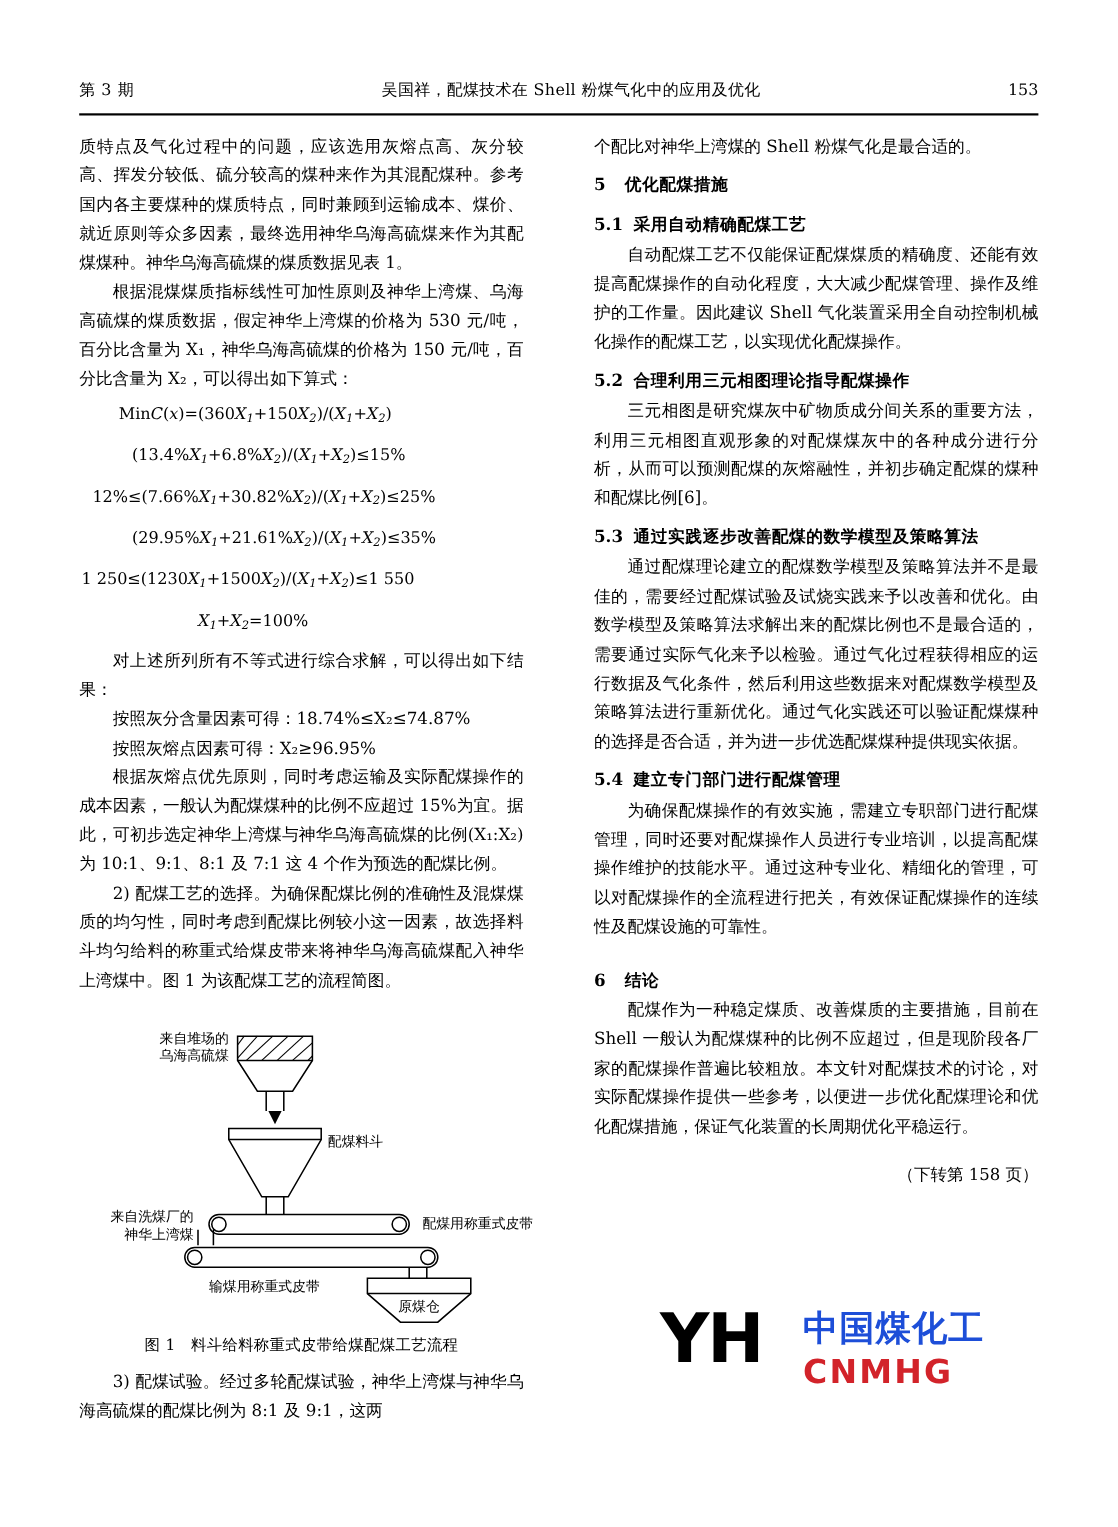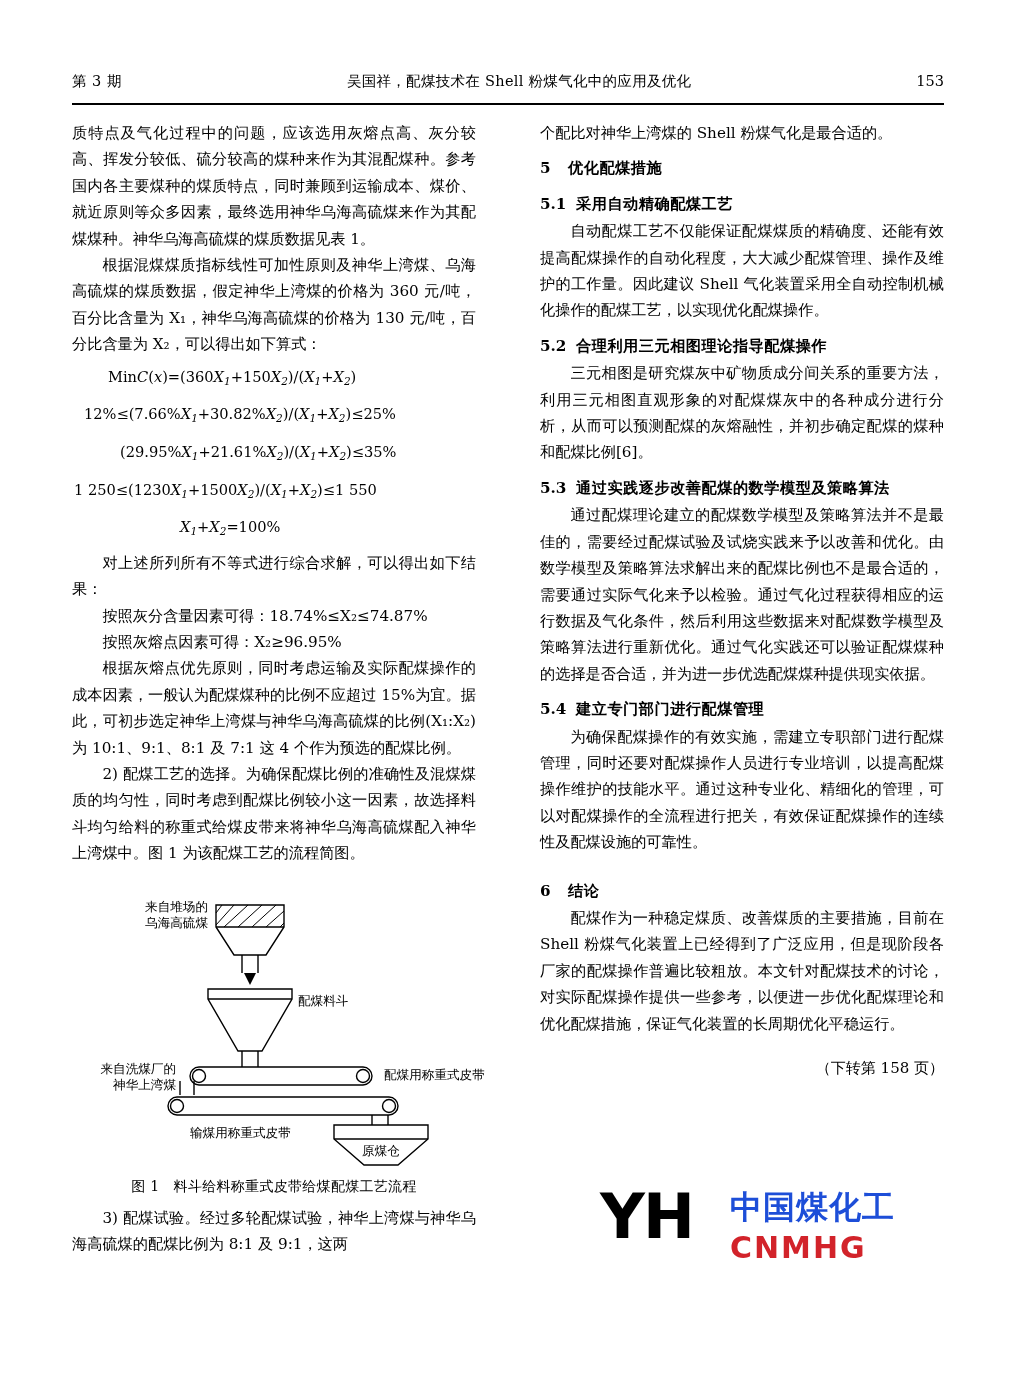--- a/index.html
+++ b/index.html
@@ -180,24 +180,25 @@
 
   <div class="header">
     <span class="issue">第 3 期</span>
     <span class="title">吴国祥，配煤技术在 Shell 粉煤气化中的应用及优化</span>
     <span class="pageno">153</span>
   </div>
   <div class="rule"></div>
 
   <div class="col left">
     <p class="noind">质特点及气化过程中的问题，应该选用灰熔点高、灰分较高、挥发分较低、硫分较高的煤种来作为其混配煤种。参考国内各主要煤种的煤质特点，同时兼顾到运输成本、煤价、就近原则等众多因素，最终选用神华乌海高硫煤来作为其配煤煤种。神华乌海高硫煤的煤质数据见表 1。</p>
-    <p class="ind">根据混煤煤质指标线性可加性原则及神华上湾煤、乌海高硫煤的煤质数据，假定神华上湾煤的价格为 360 元/吨，百分比含量为 X₁，神华乌海高硫煤的价格为 130 元/吨，百分比含量为 X₂，可以得出如下算式：</p>
+    <p class="ind">根据混煤煤质指标线性可加性原则及神华上湾煤、乌海高硫煤的煤质数据，假定神华上湾煤的价格为 530 元/吨，百分比含量为 X₁，神华乌海高硫煤的价格为 150 元/吨，百分比含量为 X₂，可以得出如下算式：</p>
 
     <div class="formulas">
       <div class="fml f1">Min<i>C</i>(<i>x</i>)=(360<i>X<sub>1</sub></i>+150<i>X<sub>2</sub></i>)/(<i>X<sub>1</sub></i>+<i>X<sub>2</sub></i>)</div>
+      <div class="fml f2">(13.4%<i>X<sub>1</sub></i>+6.8%<i>X<sub>2</sub></i>)/(<i>X<sub>1</sub></i>+<i>X<sub>2</sub></i>)≤15%</div>
       <div class="fml f3">12%≤(7.66%<i>X<sub>1</sub></i>+30.82%<i>X<sub>2</sub></i>)/(<i>X<sub>1</sub></i>+<i>X<sub>2</sub></i>)≤25%</div>
       <div class="fml f4">(29.95%<i>X<sub>1</sub></i>+21.61%<i>X<sub>2</sub></i>)/(<i>X<sub>1</sub></i>+<i>X<sub>2</sub></i>)≤35%</div>
       <div class="fml f5">1 250≤(1230<i>X<sub>1</sub></i>+1500<i>X<sub>2</sub></i>)/(<i>X<sub>1</sub></i>+<i>X<sub>2</sub></i>)≤1 550</div>
       <div class="fml f6"><i>X<sub>1</sub></i>+<i>X<sub>2</sub></i>=100%</div>
     </div>
 
     <p class="ind">对上述所列所有不等式进行综合求解，可以得出如下结果：</p>
     <p class="ind">按照灰分含量因素可得：18.74%≤X₂≤74.87%</p>
     <p class="ind">按照灰熔点因素可得：X₂≥96.95%</p>
     <p class="ind">根据灰熔点优先原则，同时考虑运输及实际配煤操作的成本因素，一般认为配煤煤种的比例不应超过 15%为宜。据此，可初步选定神华上湾煤与神华乌海高硫煤的比例(X₁:X₂)为 10:1、9:1、8:1 及 7:1 这 4 个作为预选的配煤比例。</p>
@@ -293,21 +294,21 @@
     <div class="sec-h sub">
       <span class="num">5.4</span>
       <span class="txt">建立专门部门进行配煤管理</span>
     </div>
     <p class="ind">为确保配煤操作的有效实施，需建立专职部门进行配煤管理，同时还要对配煤操作人员进行专业培训，以提高配煤操作维护的技能水平。通过这种专业化、精细化的管理，可以对配煤操作的全流程进行把关，有效保证配煤操作的连续性及配煤设施的可靠性。</p>
 
     <div class="sec-h" style="margin-top:22px;">
       <span class="num">6</span>
       <span class="txt">结论</span>
     </div>
-    <p class="ind">配煤作为一种稳定煤质、改善煤质的主要措施，目前在 Shell 粉煤气化装置上已经得到了广泛应用，但是现阶段各厂家的配煤操作普遍比较粗放。本文针对配煤技术的讨论，对实际配煤操作提供一些参考，以便进一步优化配煤理论和优化配煤措施，保证气化装置的长周期优化平稳运行。</p>
+    <p class="ind">配煤作为一种稳定煤质、改善煤质的主要措施，目前在 Shell 一般认为配煤煤种的比例不应超过，但是现阶段各厂家的配煤操作普遍比较粗放。本文针对配煤技术的讨论，对实际配煤操作提供一些参考，以便进一步优化配煤理论和优化配煤措施，保证气化装置的长周期优化平稳运行。</p>
 
     <div class="cont">（下转第 158 页）</div>
   </div>
 
   <div class="wm">
     <div class="wmlogo">YH</div>
     <div class="wmtxt">中国煤化工</div>
     <div class="wmtxt2">CNMHG</div>
   </div>
 

